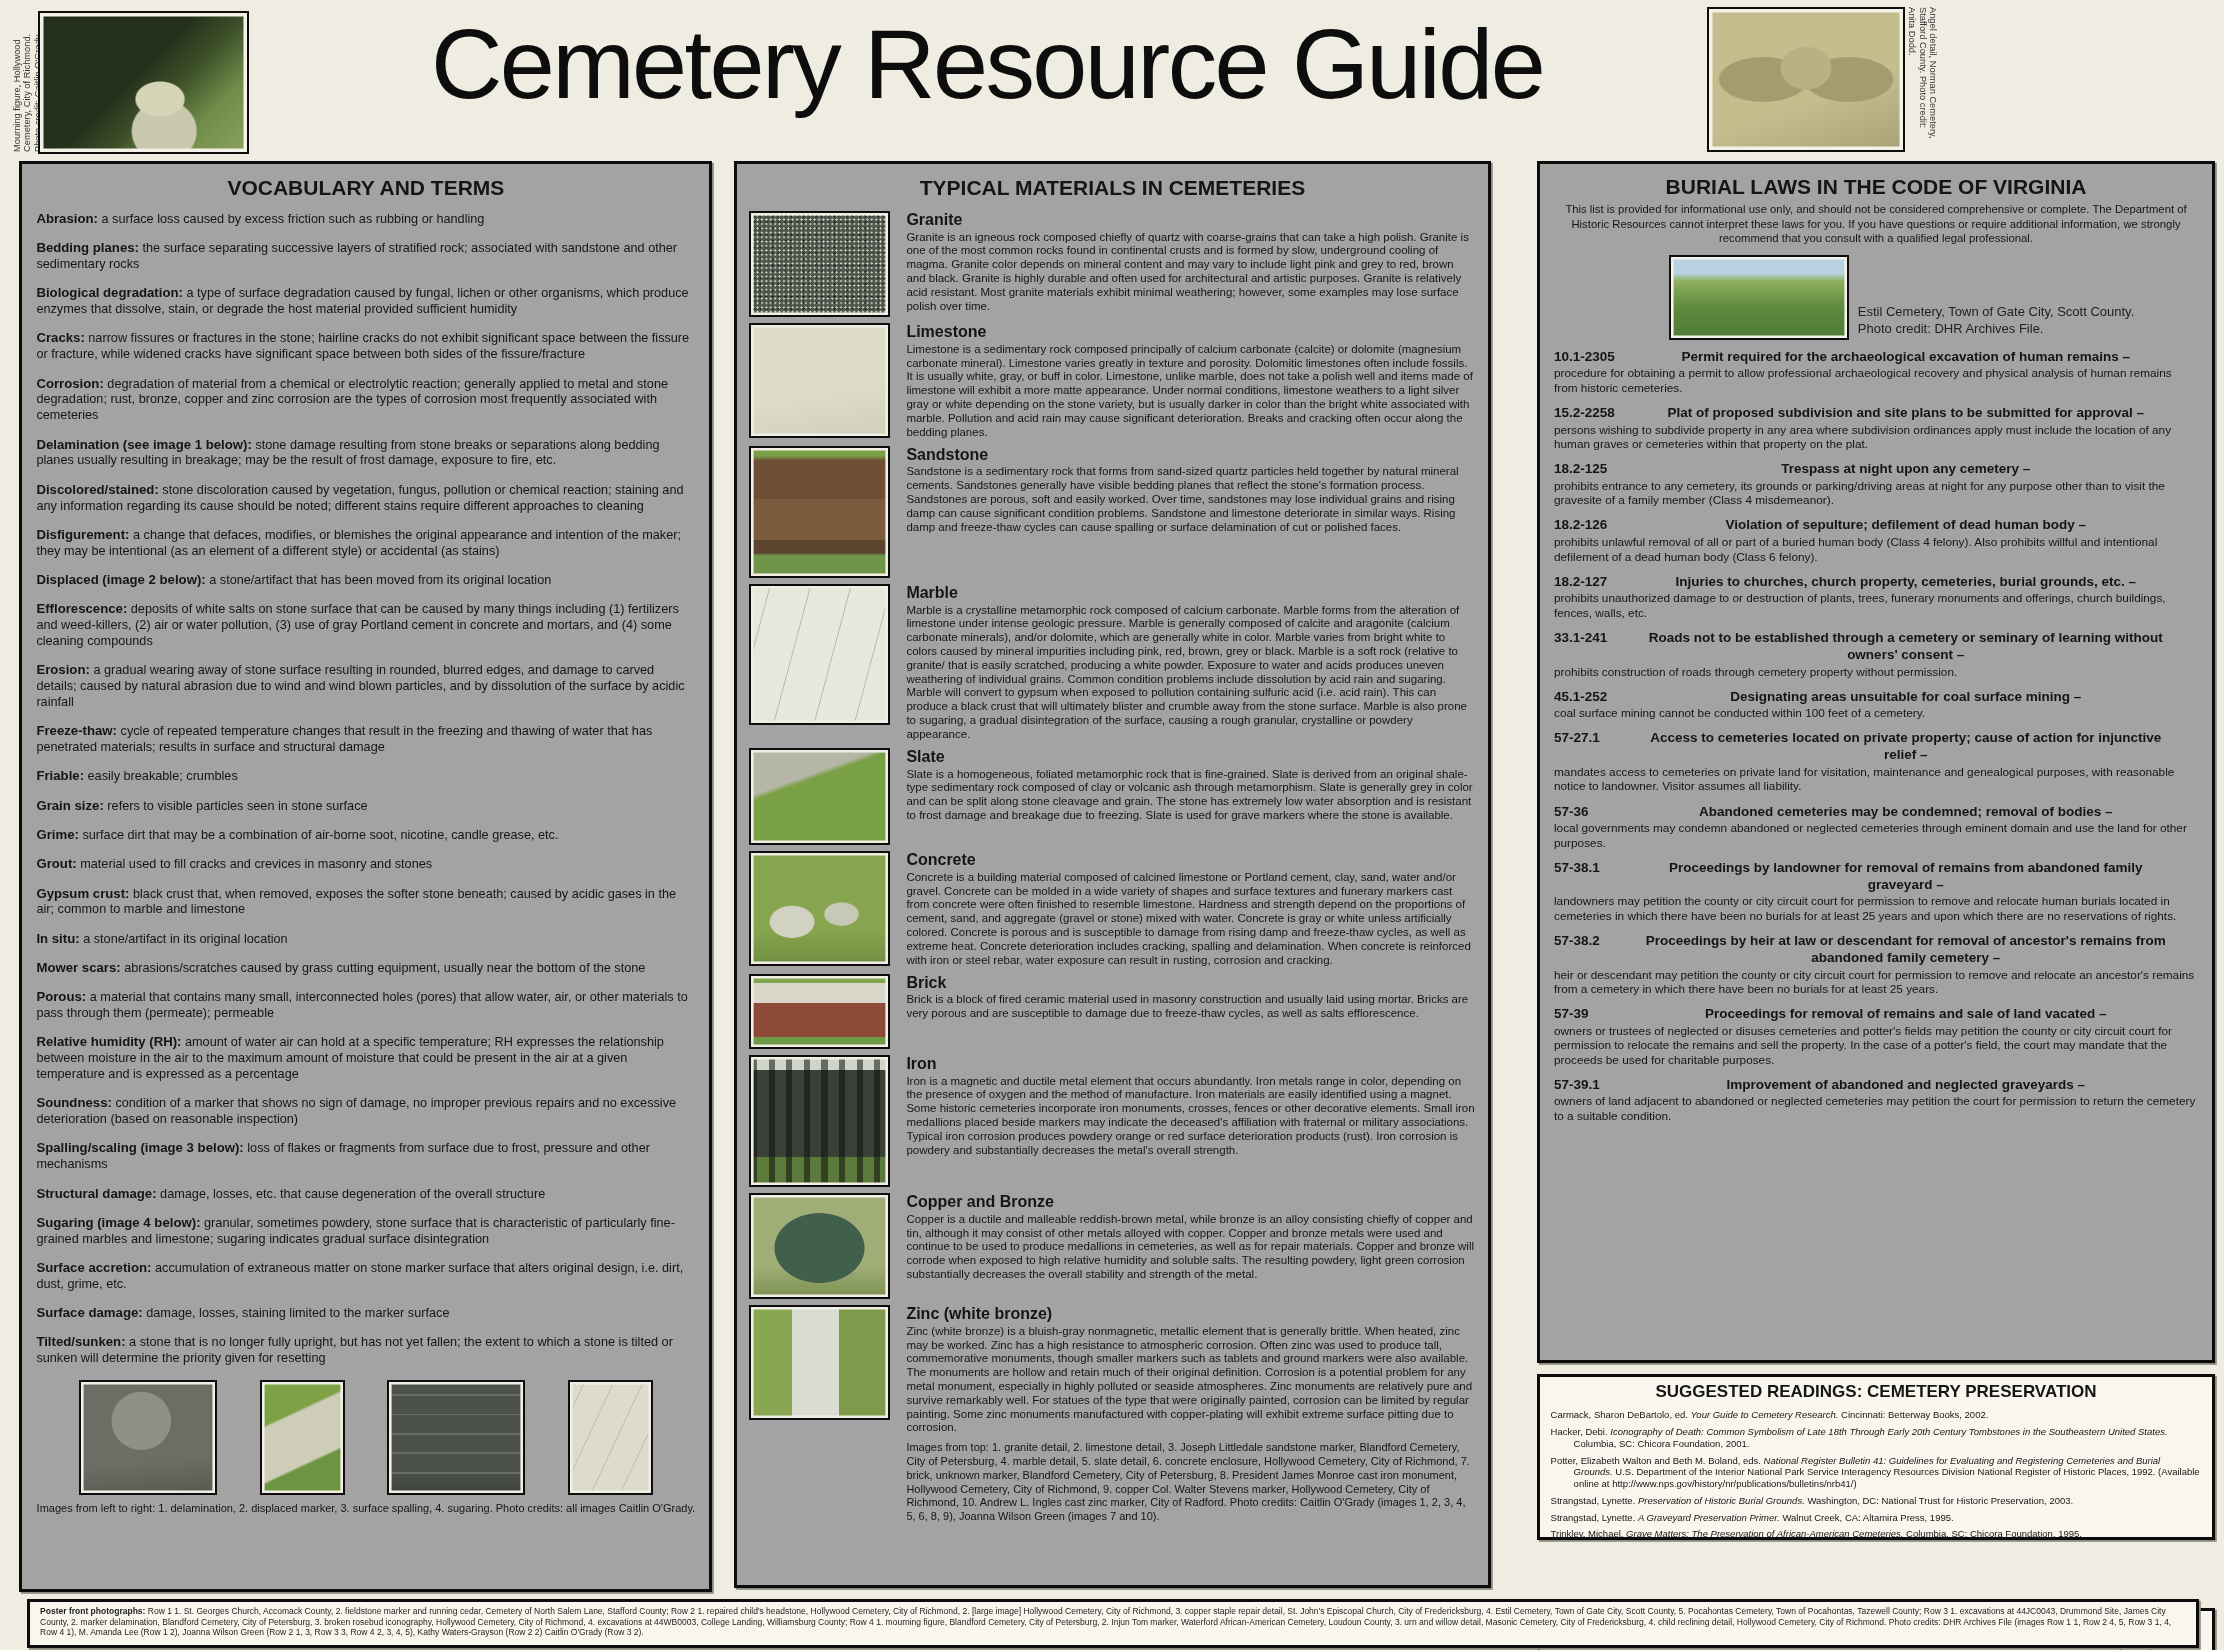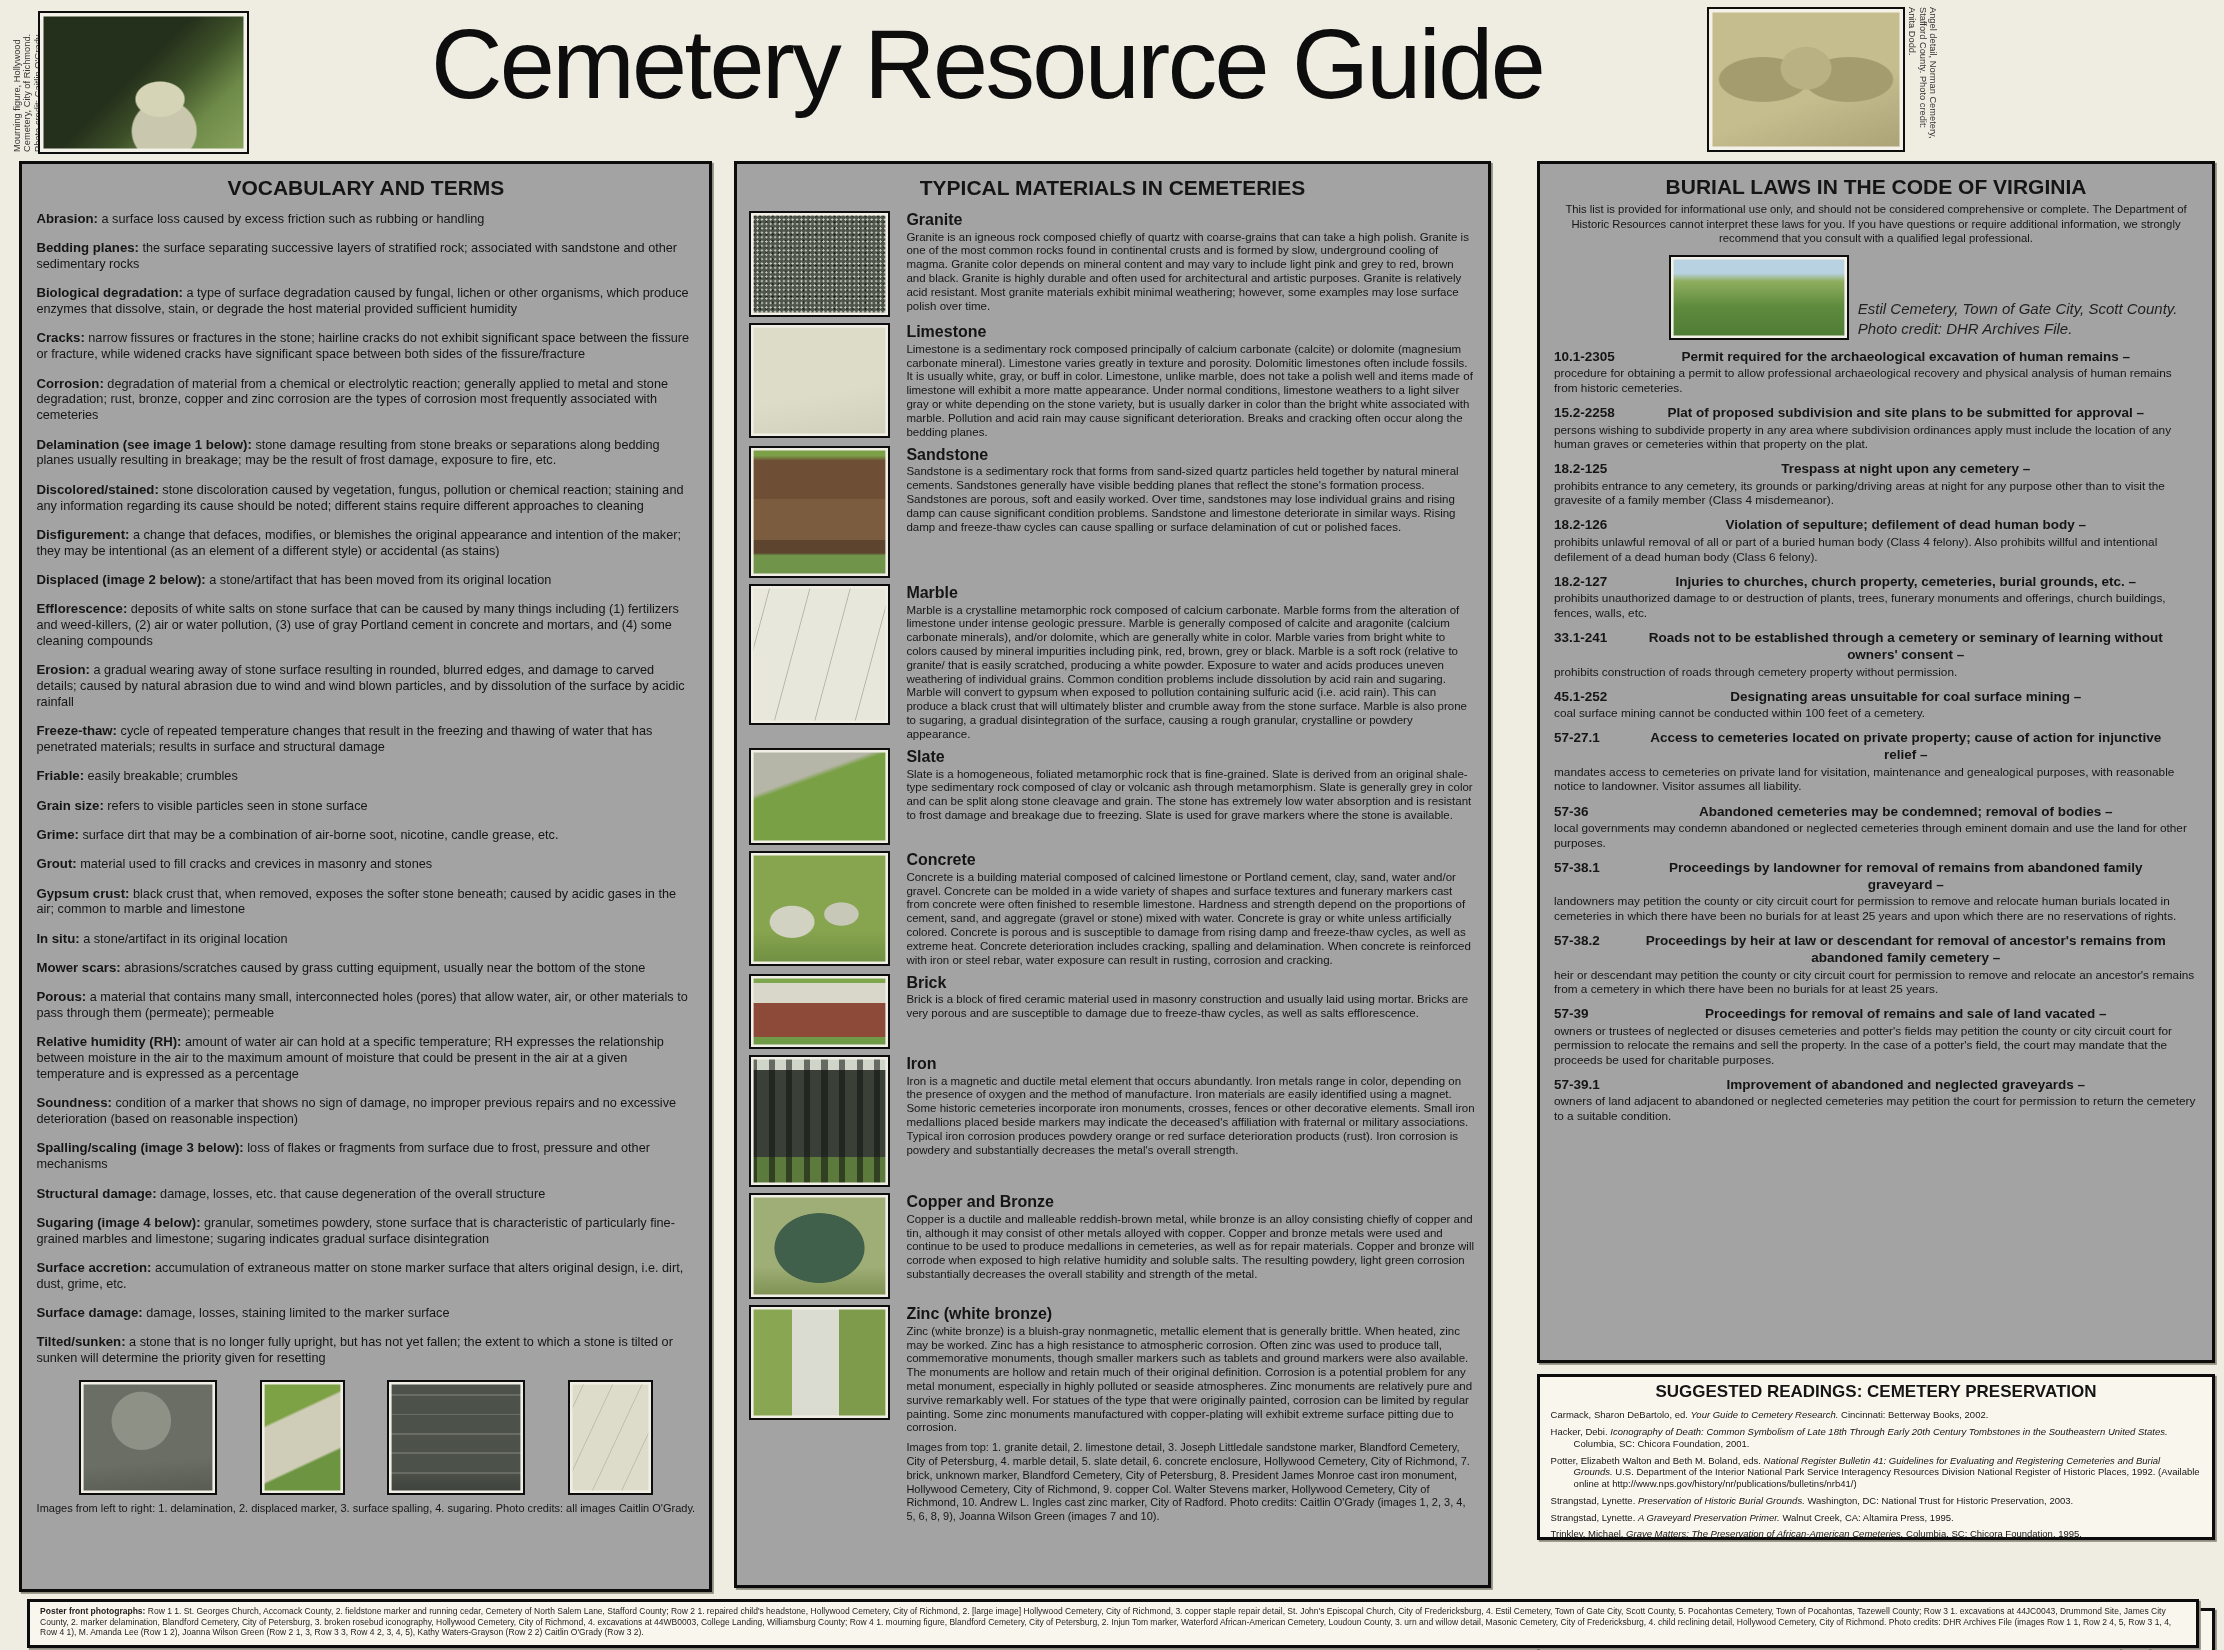--- a/index.html
+++ b/index.html
@@ -82,21 +82,21 @@
       background:linear-gradient(90deg,#89a653 0 30%,#dadcd2 30% 64%,#7e9b4b 64% 100%);}
   .mat-caption{font-size:11px;line-height:1.25;margin:5.3px 0 0 157px;}
 
   
   .laws{left:1537px;top:161px;width:678px;height:1202px;padding:5.3px 14px;overflow:hidden;}
   .laws h2{margin-bottom:3.5px;}
   .laws-intro{font-size:11.3px;line-height:1.3;text-align:center;margin:0 5.3px 8.8px;}
   .laws-photo-row{display:flex;align-items:flex-end;margin:1.8px 0 8.8px 115px;}
   .photo-estil{width:176px;height:81px;border:2.6px solid #0d0d0d;box-shadow:inset 0 0 0 2.6px #f4f2e8;
       background:linear-gradient(180deg,#b9d2e1 0 20%,#8fae5e 30%,#5d8a3d 62%,#4f7c35 100%);}
-  .estil-caption{font-size:15px;line-height:1.3;margin:0 0 1.8px 8.8px;color:#222;font-style:italic;}
+  .estil-caption{font-size:13px;line-height:1.3;margin:0 0 1.8px 8.8px;color:#222;}
   .law{margin-bottom:9.7px;}
   .law-head{display:flex;font-weight:bold;font-size:13.5px;line-height:1.25;}
   .law-code{flex:0 0 86px;}
   .law-title{flex:1;text-align:center;margin-right:26.5px;}
   .law-desc{font-size:11.8px;line-height:1.22;margin:0.9px 0 0;}
 
   
   .box{position:absolute;border:3.5px solid #0c0c0c;background:#f8f6ed;box-sizing:border-box;
        box-shadow:1.8px 1.8px 0 #8d8a7e;}
   .readings{left:1537px;top:1374px;width:678px;height:166px;padding:3.5px 10.6px;overflow:hidden;}

